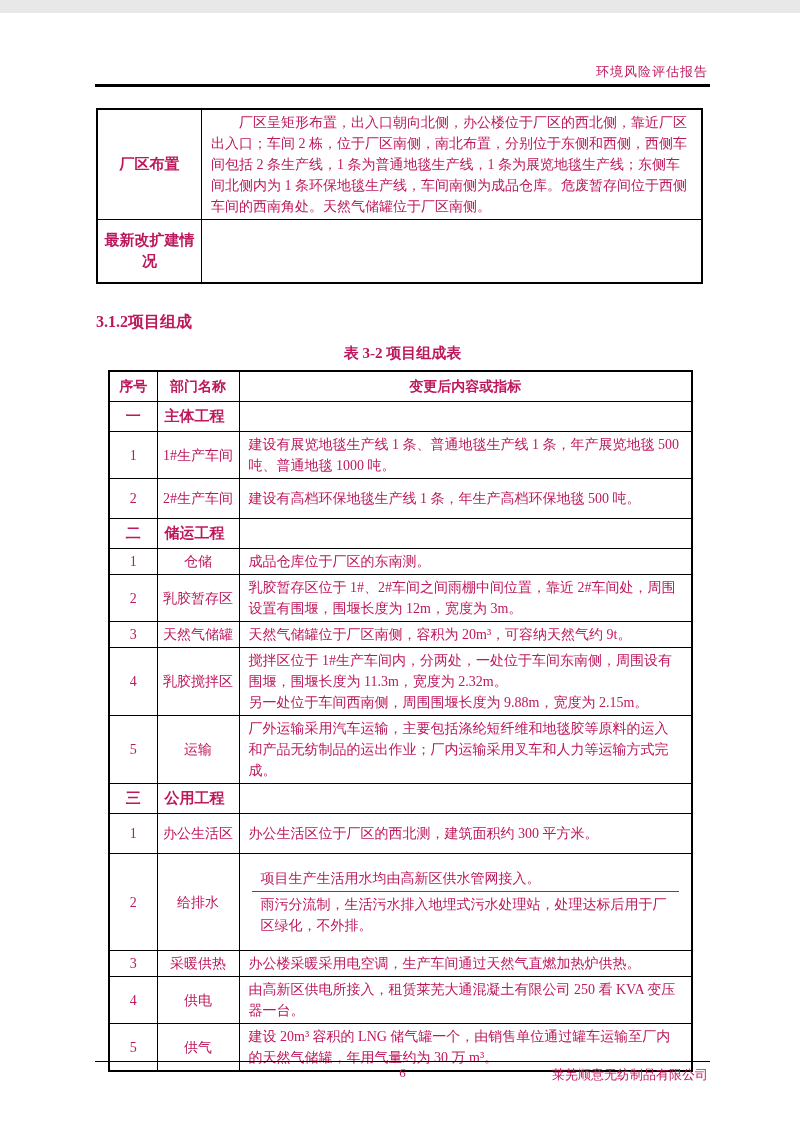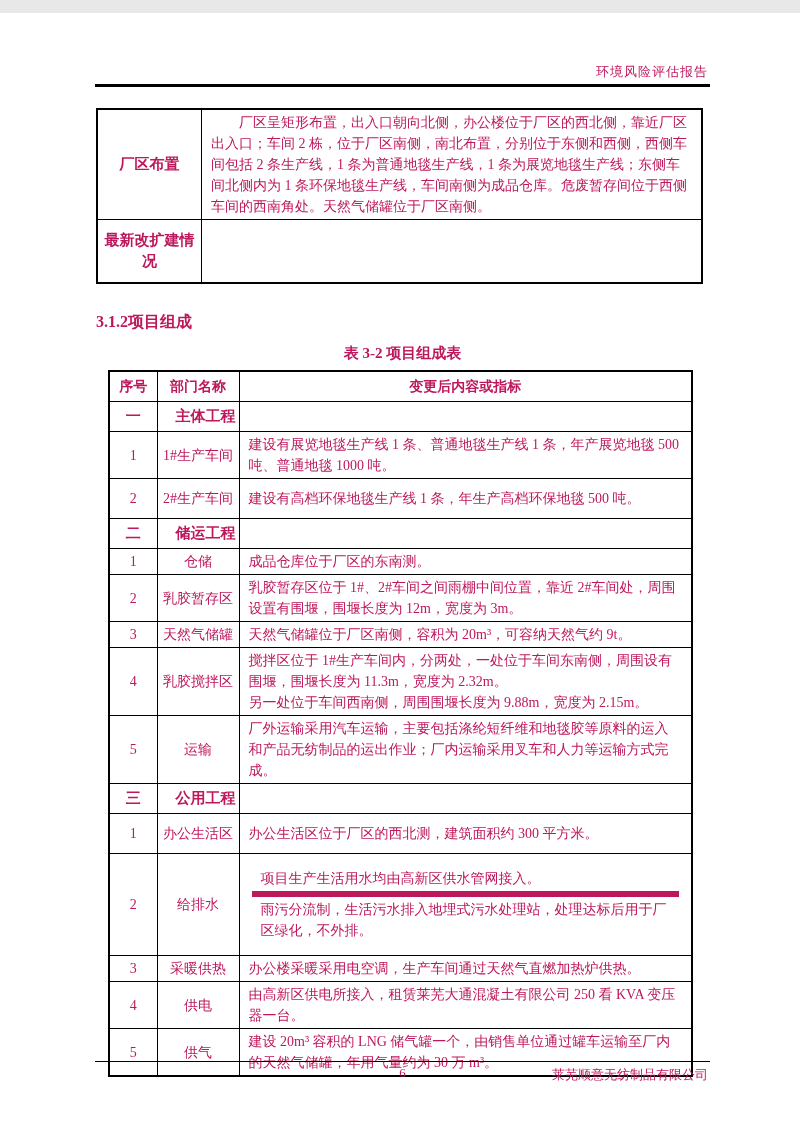--- a/index.html
+++ b/index.html
@@ -42,25 +42,25 @@
   
   #main-table{position:absolute;top:357px;left:108px;width:585px;border:2px solid #000;}
   #main-table th,#main-table td{border:1px solid #000;font-size:14px;line-height:21px;}
   #main-table th{font-weight:bold;text-align:center;padding:4px 2px;}
   #main-table col.c-no{width:48px;}
   #main-table col.c-name{width:82px;}
   #main-table td.cell-no{text-align:center;vertical-align:middle;padding:2px;}
   #main-table td.cell-name{text-align:center;vertical-align:middle;padding:2px 3px;}
   #main-table td.cell-content{text-align:left;vertical-align:middle;padding:2px 9px;}
   #main-table tr.row-section td{font-weight:bold;height:25px;}
-  #main-table tr.row-section td.cell-name{text-align:right;padding-left:7px;font-size:15px;}
+  #main-table tr.row-section td.cell-name{text-align:left;padding-left:7px;font-size:15px;}
   #main-table tr.row-section td.cell-no{font-size:15px;}
   #main-table td.cell-multi{padding:12px;}
   #main-table td.cell-multi .sub-cell{padding:2px 9px;}
-  #main-table td.cell-multi .sub-cell + .sub-cell{border-top:6px solid #be185d;}
+  #main-table td.cell-multi .sub-cell + .sub-cell{border-top:1px solid #be185d;}
   
   #main-table tbody tr:nth-child(3) td.cell-content,
   #main-table tbody tr:nth-child(11) td.cell-content{padding-top:9px;padding-bottom:9px;}
   
   .doc-footer-rule{position:absolute;top:1048px;left:95px;width:615px;height:1px;background:#000;}
   .footer-page{position:absolute;top:1052px;left:95px;width:615px;text-align:center;font-size:13px;}
   .footer-company{position:absolute;top:1053px;right:92px;font-size:13px;}
 </style>
 </head>
 <body>

